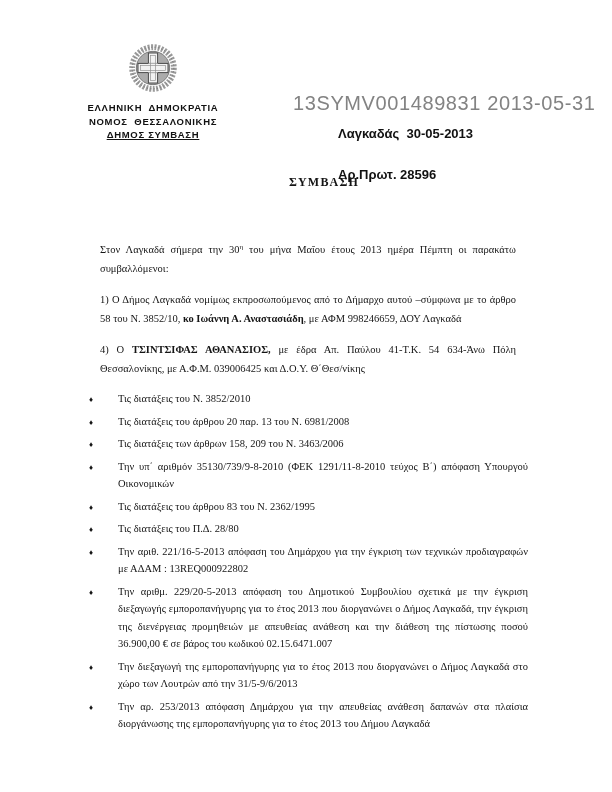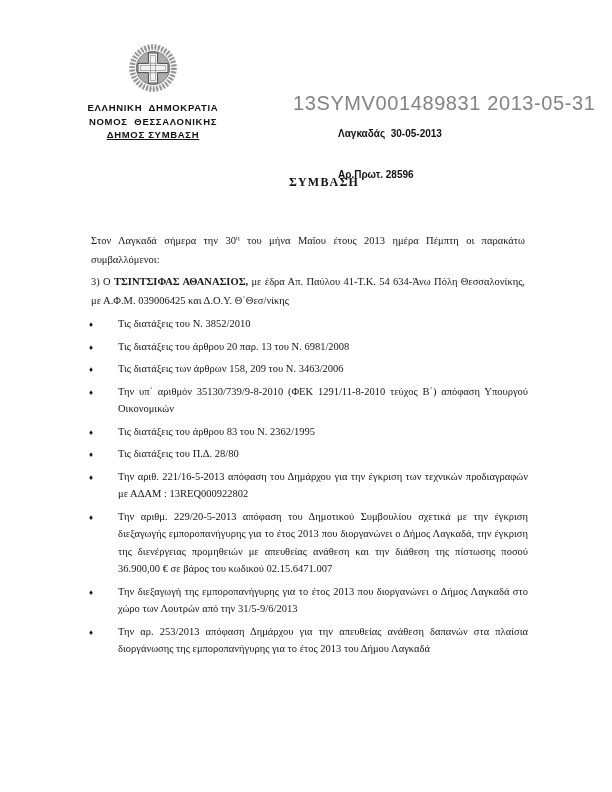--- a/index.html
+++ b/index.html
@@ -45,21 +45,21 @@
   .org-line { white-space: pre-wrap; }
   .org-line.underlined { text-decoration: underline; }
 
   
   .header-right {
     position: absolute;
     left: 338px;
     top: 100px;
     font-family: "Liberation Sans", sans-serif;
     font-weight: bold;
-    font-size: 10px;
+    font-size: 13px;
     line-height: 13.5px;
     color: #111111;
     white-space: pre-wrap;
   }
 
   
   .doc-title {
     position: absolute;
     left: 0;
     top: 175px;
@@ -74,21 +74,21 @@
   
   .body-col {
     position: absolute;
     left: 88px;
     top: 228px;
     width: 440px;
     font-size: 10.5px;
     text-align: justify;
   }
   .intro { line-height: 19px; }
-  .intro p { margin: 3px; }
+  .intro p { margin: 12px; }
   .intro sup { font-size: 7px; line-height: 0; }
 
   ul.considerations {
     list-style: none;
     margin: 4px 0 0 0;
     padding: 0;
     line-height: 17.5px;
   }
   ul.considerations li {
     position: relative;
@@ -135,21 +135,22 @@
   <div class="header-right">
     <div>Λαγκαδάς  30-05-2013</div>
     <div>Αρ.Πρωτ. 28596</div>
   </div>
 
   <div class="doc-title">ΣΥΜΒΑΣΗ</div>
 
   <div class="body-col">
     <div class="intro">
       <p><span>Στον Λαγκαδά σήμερα την 30</span><sup>η</sup><span> του μήνα Μαΐου έτους 2013 ημέρα Πέμπτη οι παρακάτω συμβαλλόμενοι:</span></p>
-      <p><span>3) Ο </span><b>ΤΣΙΝΤΣΙΦΑΣ ΑΘΑΝΑΣΙΟΣ,</b><span> με έδρα Απ. Παύλου 41-Τ.Κ. 54 634-Άνω Πόλη Θεσσαλονίκης, με Α.Φ.Μ. 039006425 και Δ.Ο.Υ. Θ΄Θεσ/νίκης</span></p>
+      <p><span>1) Ο Δήμος Λαγκαδά νομίμως εκπροσωπούμενος από το Δήμαρχο αυτού –σύμφωνα με το άρθρο 58 του Ν. 3852/10, </span><b>κο Ιωάννη Α. Αναστασιάδη</b><span>, με ΑΦΜ 998246659, ΔΟΥ Λαγκαδά</span></p>
+      <p><span>4) Ο </span><b>ΤΣΙΝΤΣΙΦΑΣ ΑΘΑΝΑΣΙΟΣ,</b><span> με έδρα Απ. Παύλου 41-Τ.Κ. 54 634-Άνω Πόλη Θεσσαλονίκης, με Α.Φ.Μ. 039006425 και Δ.Ο.Υ. Θ΄Θεσ/νίκης</span></p>
     </div>
 
     <ul class="considerations">
       <li><span class="marker">♦</span><span>Τις διατάξεις του Ν. 3852/2010</span></li>
       <li><span class="marker">♦</span><span>Τις διατάξεις του άρθρου 20 παρ. 13 του Ν. 6981/2008</span></li>
       <li><span class="marker">♦</span><span>Τις διατάξεις των άρθρων 158, 209 του Ν. 3463/2006</span></li>
       <li><span class="marker">♦</span><span>Την υπ΄ αριθμόν 35130/739/9-8-2010 (ΦΕΚ 1291/11-8-2010 τεύχος Β΄) απόφαση Υπουργού Οικονομικών</span></li>
       <li><span class="marker">♦</span><span>Τις διατάξεις του άρθρου 83 του Ν. 2362/1995</span></li>
       <li><span class="marker">♦</span><span>Τις διατάξεις του Π.Δ. 28/80</span></li>
       <li><span class="marker">♦</span><span>Την αριθ. 221/16-5-2013 απόφαση του Δημάρχου για την έγκριση των τεχνικών προδιαγραφών με ΑΔΑΜ : 13REQ000922802</span></li>

